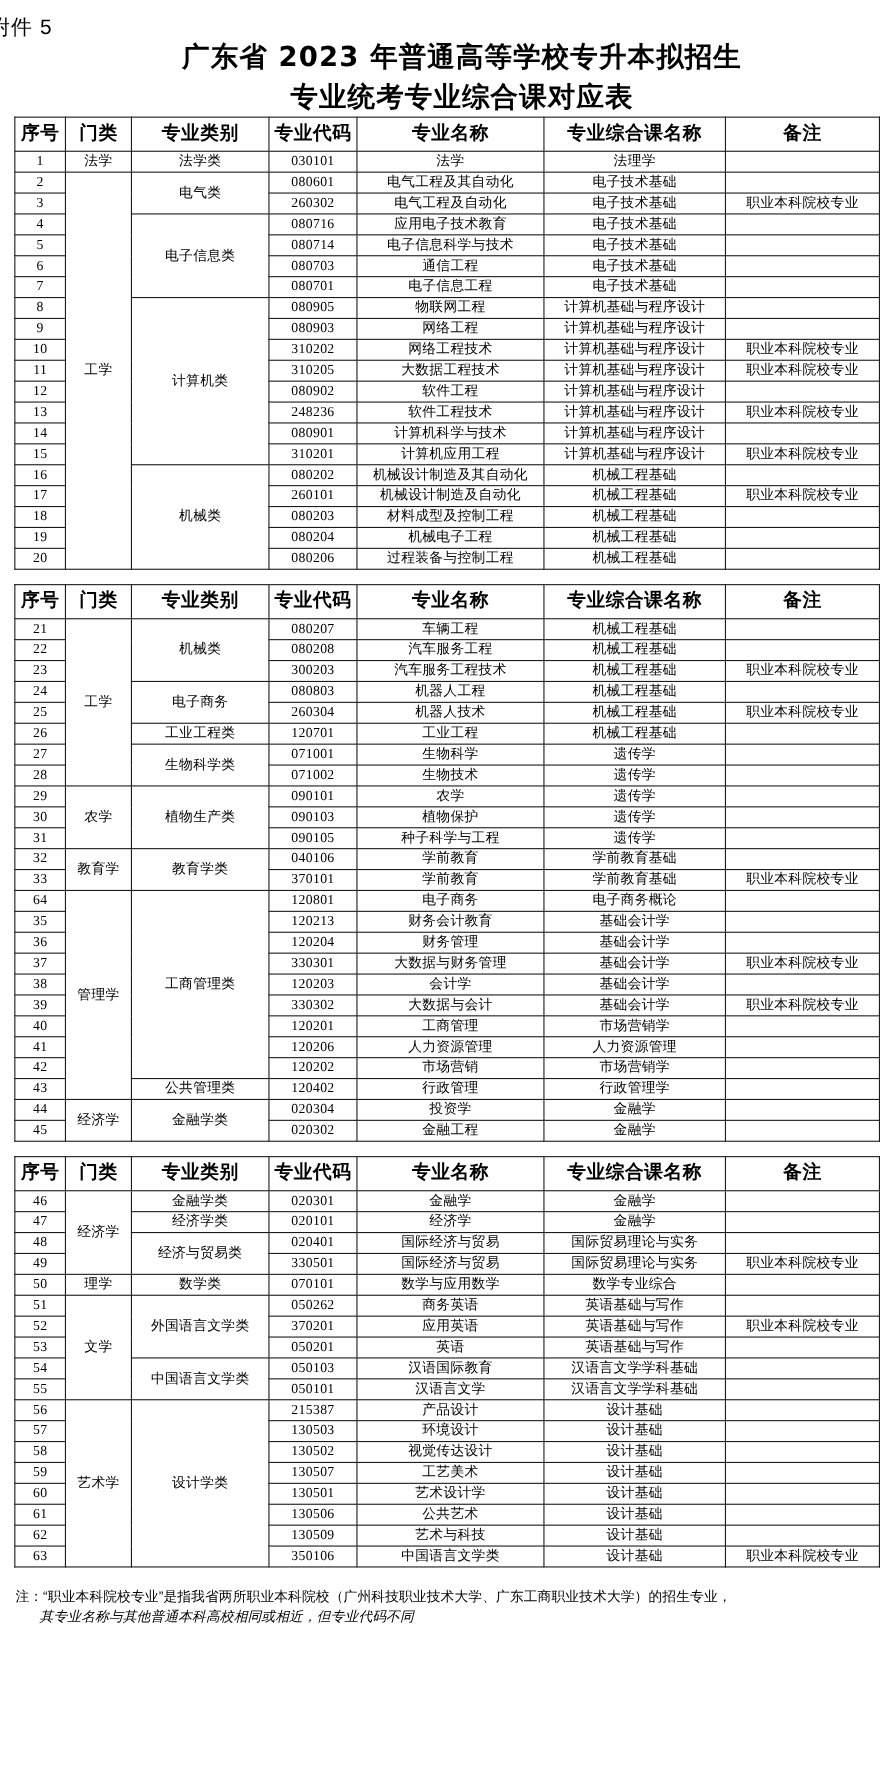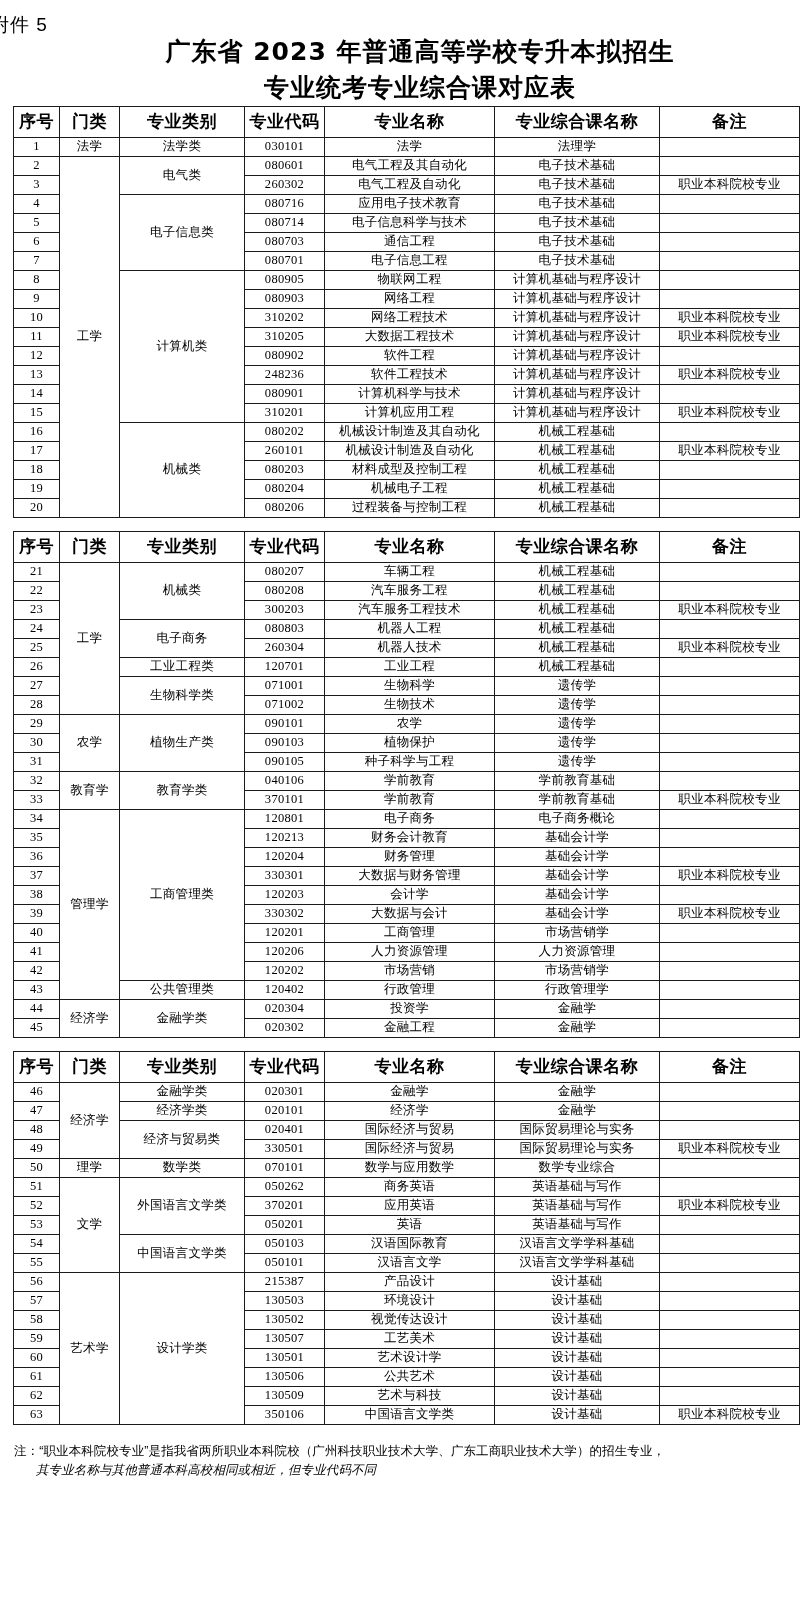--- a/index.html
+++ b/index.html
@@ -428,21 +428,21 @@
               <td class="note"></td>
             </tr>
             <tr>
               <td class="num">33</td>
               <td class="code">370101</td>
               <td>学前教育</td>
               <td>学前教育基础</td>
               <td class="note">职业本科院校专业</td>
             </tr>
             <tr>
-              <td class="num">34</td>
+              <td class="num">64</td>
               <td rowspan="10">管理学</td>
               <td rowspan="9">工商管理类</td>
               <td class="code">120801</td>
               <td>电子商务</td>
               <td>电子商务概论</td>
               <td class="note"></td>
             </tr>
             <tr>
               <td class="num">35</td>
               <td class="code">120213</td>

